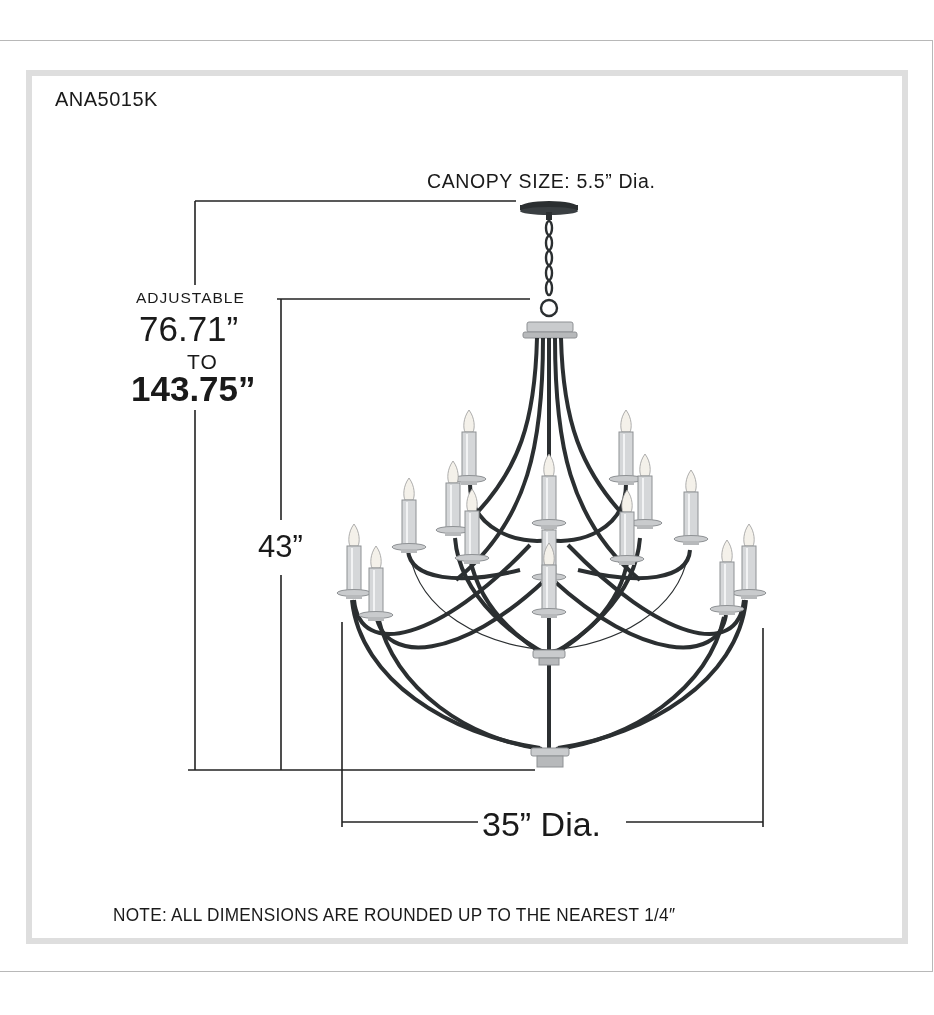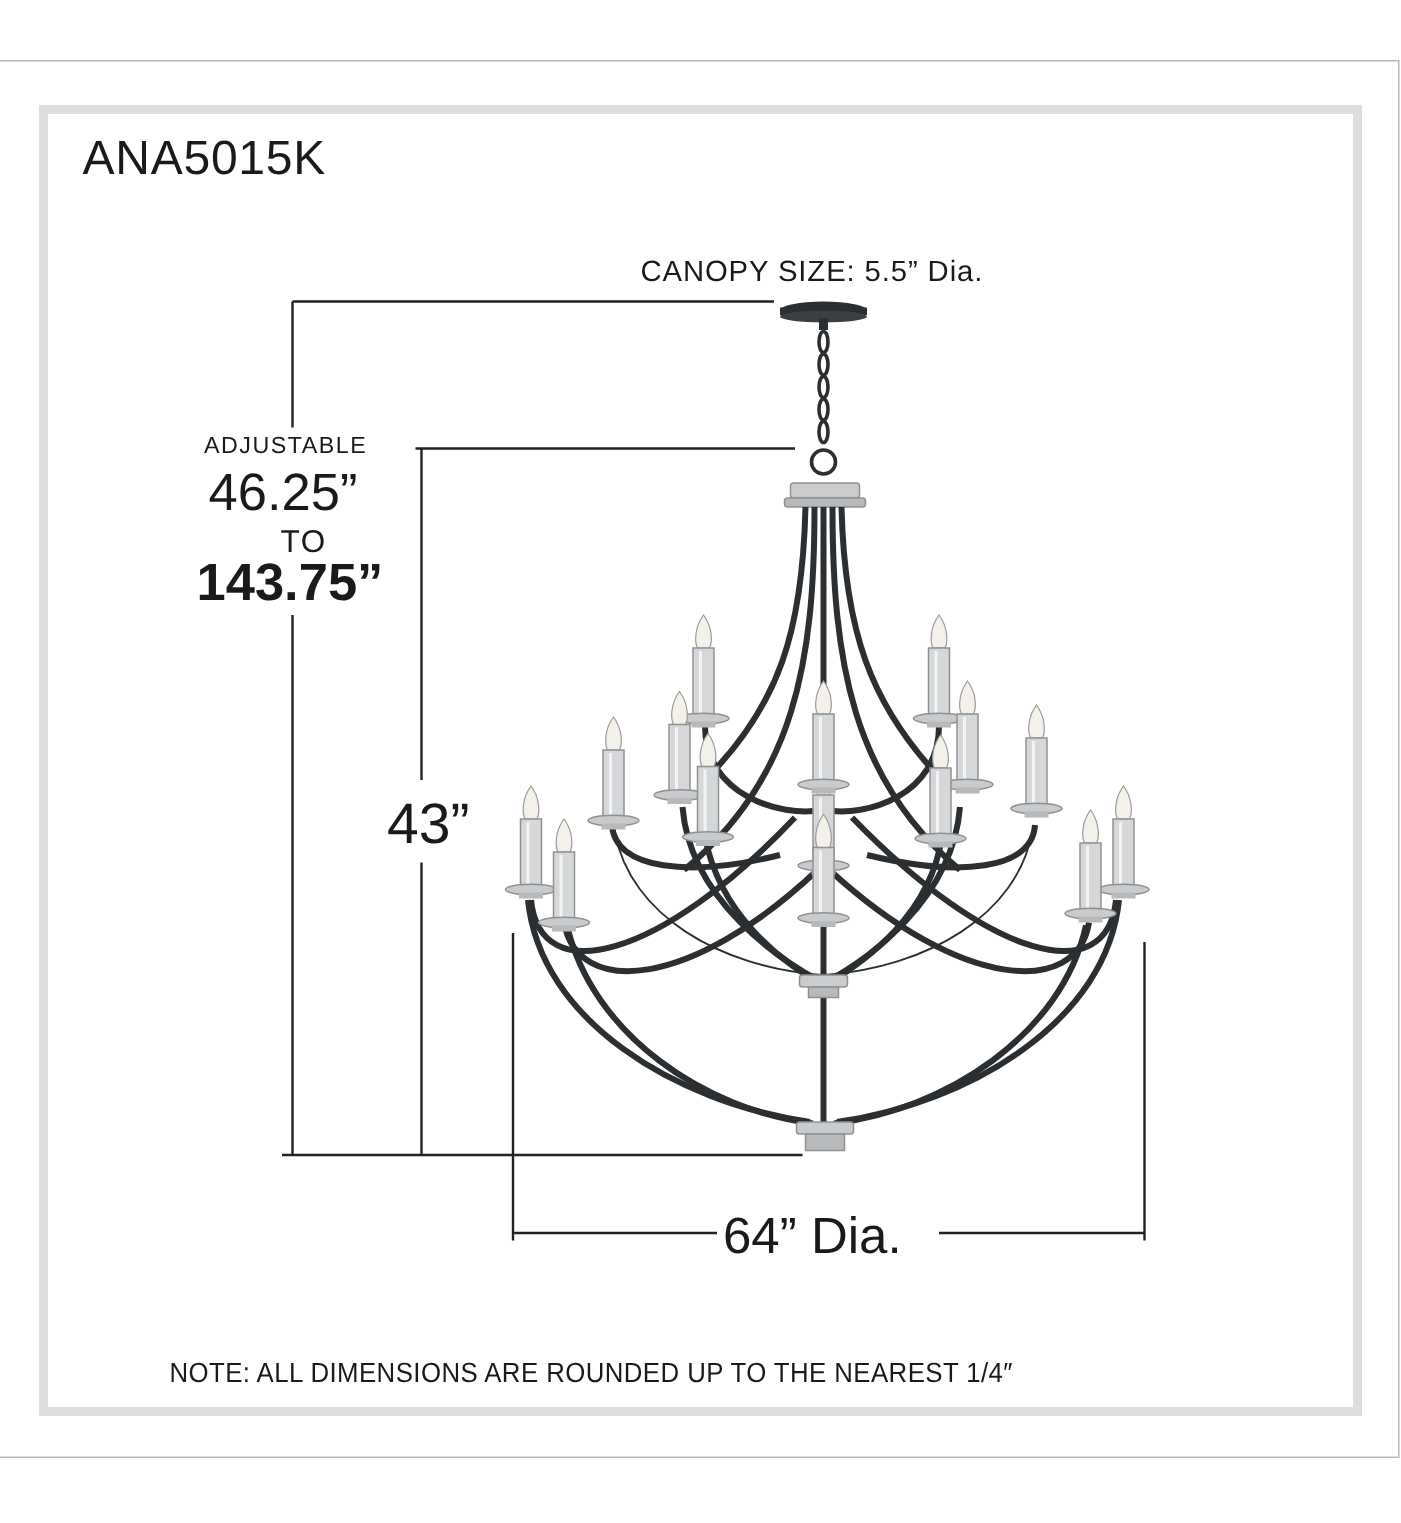--- a/index.html
+++ b/index.html
@@ -3,27 +3,27 @@
 <meta charset="utf-8">
 <style>
   html, body { margin: 0; padding: 0; background: #ffffff; }
   body { width: 934px; height: 1015px; position: relative; overflow: hidden;
          font-family: "Liberation Sans", "DejaVu Sans", sans-serif; color: #1a1a1a; }
   .outer-frame { position: absolute; left: -1px; top: 40px; width: 934px; height: 932px;
                  border: 1px solid #b8b8b8; box-sizing: border-box; }
   .inner-frame { position: absolute; left: 26px; top: 70px; width: 882px; height: 874px;
                  border: 6px solid #dedede; box-sizing: border-box; }
   .txt { position: absolute; white-space: nowrap; line-height: 1; }
-  .model { left: 55px; top: 89px; font-size: 32px; letter-spacing: 0.5px; }
+  .model { left: 55px; top: 89px; font-size: 20px; letter-spacing: 0.5px; }
   .canopy { left: 427px; top: 172px; font-size: 19.5px; letter-spacing: 0.6px; text-align: right; }
   .adj-label { left: 136px; top: 290px; font-size: 15.5px; letter-spacing: 1px; }
   .adj-min { left: 139px; top: 311px; font-size: 35px; }
   .adj-to { left: 187px; top: 351px; font-size: 21px; letter-spacing: 1px; }
   .adj-max { left: 131px; top: 371px; font-size: 35px; font-weight: bold; }
-  .height { left: 258px; top: 531px; font-size: 38px; }
+  .height { left: 258px; top: 531px; font-size: 31px; }
   .dia { left: 482px; top: 807px; font-size: 34px; }
   .note { left: 113px; top: 906px; font-size: 18.5px; letter-spacing: 0.3px;
           transform: scaleX(0.93); transform-origin: left top; }
   svg.art { position: absolute; left: 0; top: 0; }
 </style>
 </head>
 <body>
 
 <div class="outer-frame"></div>
 <div class="inner-frame"></div>
@@ -139,18 +139,18 @@
       <use href="#candle" x="749" y="562"></use>
       <use href="#candle" x="727" y="578"></use>
       <use href="#candle" x="549" y="492"></use>
     </g>
   </g>
 </svg>
 
 <div class="txt model">ANA5015K</div>
 <div class="txt canopy">CANOPY SIZE: 5.5” Dia.</div>
 <div class="txt adj-label">ADJUSTABLE</div>
-<div class="txt adj-min">46.25”</div>
+<div class="txt adj-min">76.71”</div>
 <div class="txt adj-to">TO</div>
 <div class="txt adj-max">143.75”</div>
 <div class="txt height">43”</div>
-<div class="txt dia">64” Dia.</div>
+<div class="txt dia">35” Dia.</div>
 <div class="txt note">NOTE:  ALL DIMENSIONS ARE ROUNDED UP TO THE NEAREST  1/4″</div>
 
 </body></html>

